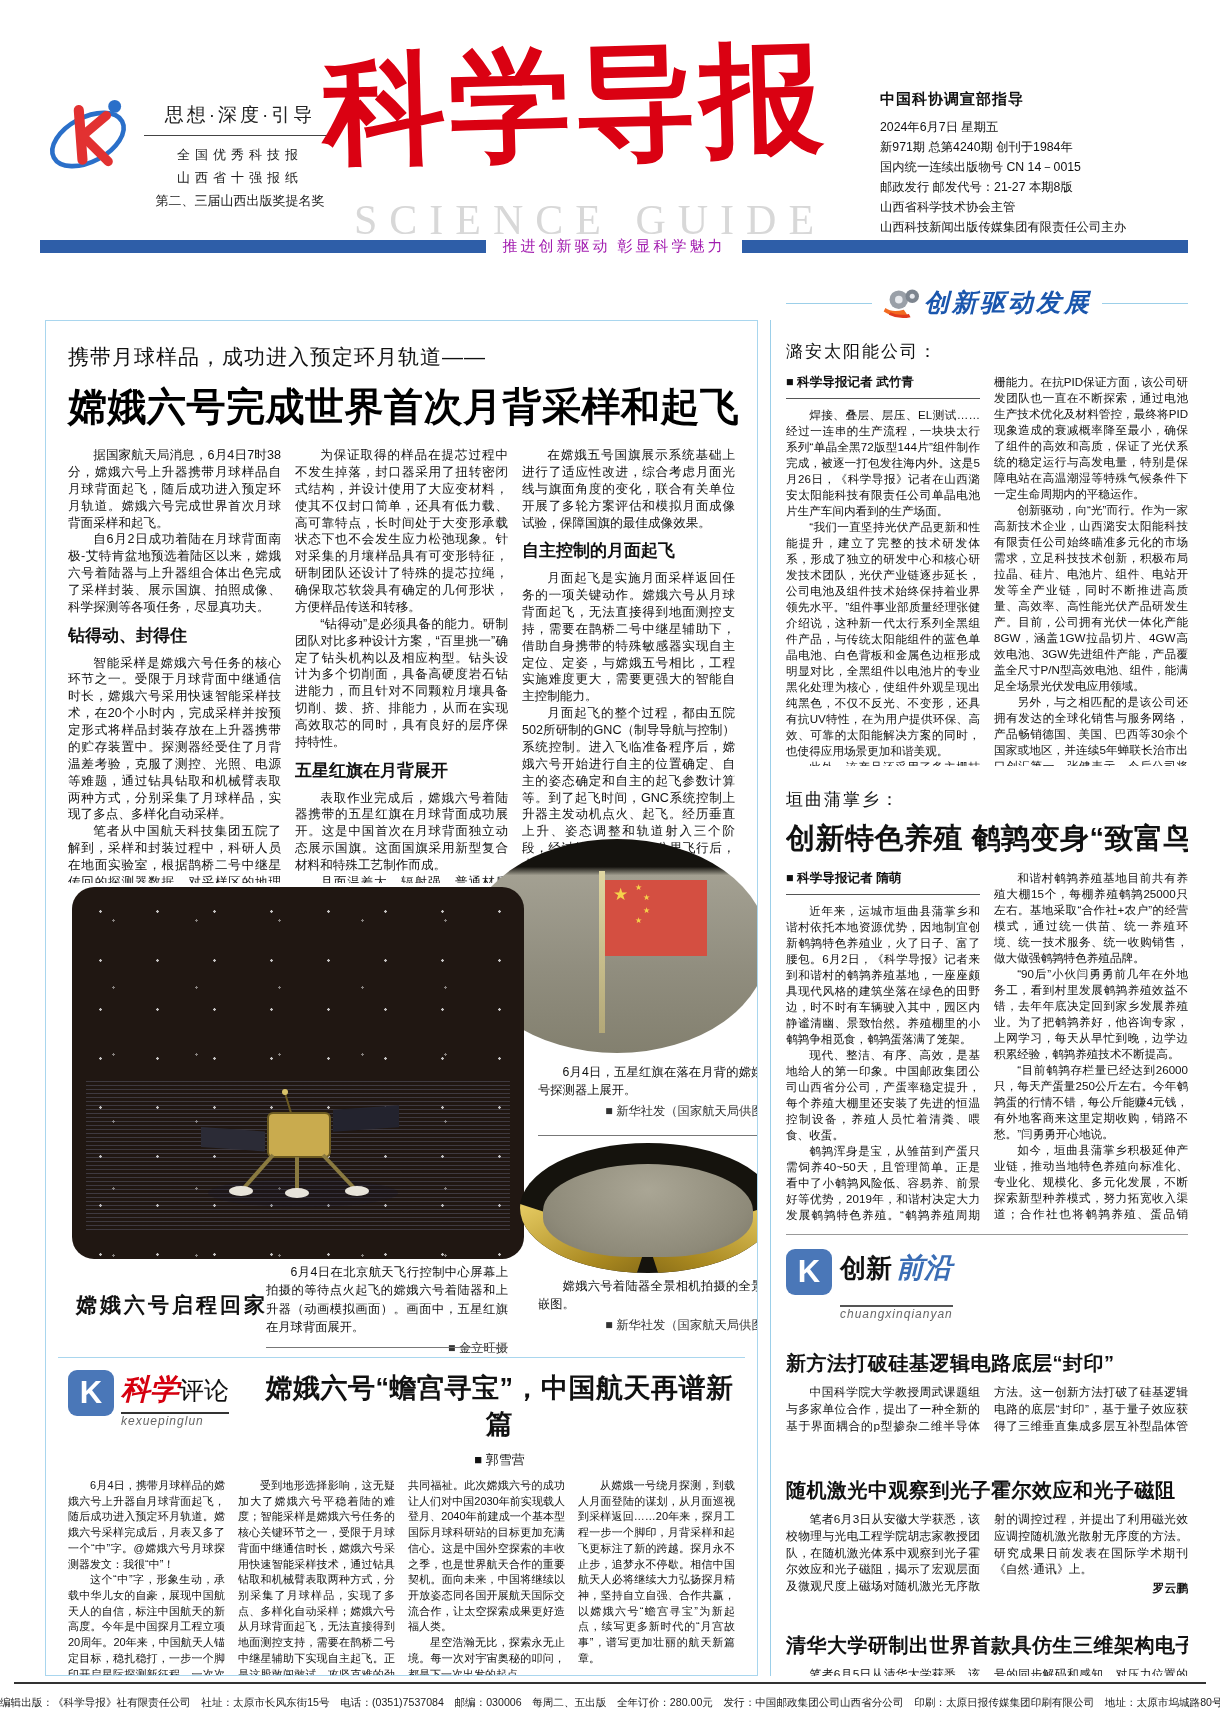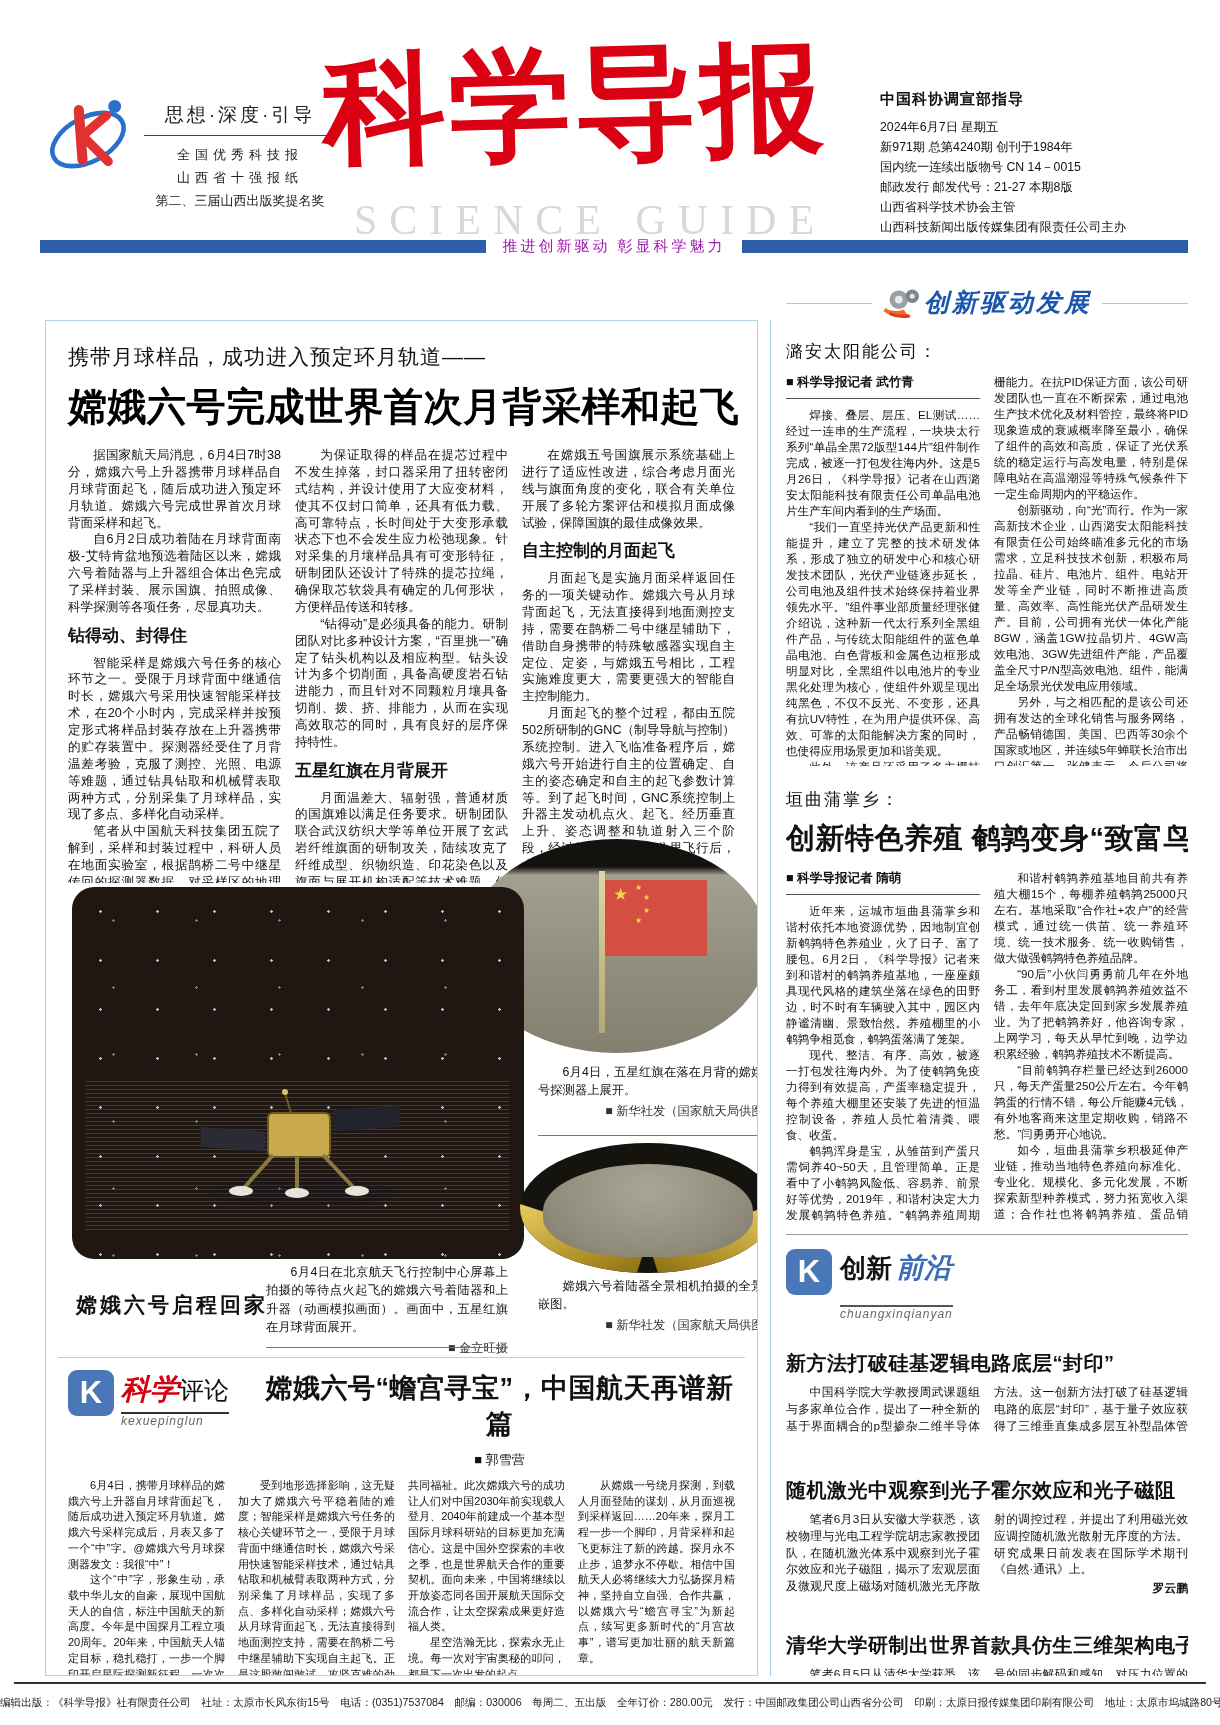--- a/index.html
+++ b/index.html
@@ -189,20 +189,21 @@
         <p>自6月2日成功着陆在月球背面南极-艾特肯盆地预选着陆区以来，嫦娥六号着陆器与上升器组合体出色完成了采样封装、展示国旗、拍照成像、科学探测等各项任务，尽显真功夫。</p>
         <div class="sub-head">钻得动、封得住</div>
         <p>智能采样是嫦娥六号任务的核心环节之一。受限于月球背面中继通信时长，嫦娥六号采用快速智能采样技术，在20个小时内，完成采样并按预定形式将样品封装存放在上升器携带的贮存装置中。探测器经受住了月背温差考验，克服了测控、光照、电源等难题，通过钻具钻取和机械臂表取两种方式，分别采集了月球样品，实现了多点、多样化自动采样。</p>
         <p>笔者从中国航天科技集团五院了解到，采样和封装过程中，科研人员在地面实验室，根据鹊桥二号中继星传回的探测器数据，对采样区的地理模型进行仿真并模拟采样，为采样决策和各环节操作提供支持。</p>
 
       </div>
       <div class="lead-col">
         <p>为保证取得的样品在提芯过程中不发生掉落，封口器采用了扭转密闭式结构，并设计使用了大应变材料，使其不仅封口简单，还具有低力载、高可靠特点，长时间处于大变形承载状态下也不会发生应力松弛现象。针对采集的月壤样品具有可变形特征，研制团队还设计了特殊的提芯拉绳，确保取芯软袋具有确定的几何形状，方便样品传送和转移。</p>
         <p>“钻得动”是必须具备的能力。研制团队对比多种设计方案，“百里挑一”确定了钻头机构以及相应构型。钻头设计为多个切削面，具备高硬度岩石钻进能力，而且针对不同颗粒月壤具备切削、拨、挤、排能力，从而在实现高效取芯的同时，具有良好的层序保持特性。</p>
         <div class="sub-head">五星红旗在月背展开</div>
+        <p>表取作业完成后，嫦娥六号着陆器携带的五星红旗在月球背面成功展开。这是中国首次在月球背面独立动态展示国旗。这面国旗采用新型复合材料和特殊工艺制作而成。</p>
         <p>月面温差大、辐射强，普通材质的国旗难以满足任务要求。研制团队联合武汉纺织大学等单位开展了玄武岩纤维旗面的研制攻关，陆续攻克了纤维成型、织物织造、印花染色以及旗面与展开机构适配等技术难题，使国旗能够适应月球表面的恶劣环境。</p>
 
       </div>
       <div class="lead-col">
         <p>在嫦娥五号国旗展示系统基础上进行了适应性改进，综合考虑月面光线与旗面角度的变化，联合有关单位开展了多轮方案评估和模拟月面成像试验，保障国旗的最佳成像效果。</p>
         <div class="sub-head">自主控制的月面起飞</div>
         <p>月面起飞是实施月面采样返回任务的一项关键动作。嫦娥六号从月球背面起飞，无法直接得到地面测控支持，需要在鹊桥二号中继星辅助下，借助自身携带的特殊敏感器实现自主定位、定姿，与嫦娥五号相比，工程实施难度更大，需要更强大的智能自主控制能力。</p>
         <p>月面起飞的整个过程，都由五院502所研制的GNC（制导导航与控制）系统控制。进入飞临准备程序后，嫦娥六号开始进行自主的位置确定、自主的姿态确定和自主的起飞参数计算等。到了起飞时间，GNC系统控制上升器主发动机点火、起飞。经历垂直上升、姿态调整和轨道射入三个阶段，经过约6分钟、250公里飞行后，上升器准确进入了预定环月轨道。</p>
         <p>后续，上升器将与在环月轨道上等待的轨道器和返回器组合体进行月球轨道的交会对接，并将月球样品转移到返回器中。轨道器和返回器组合体将环月飞行，等待合适的返回时机实施月地转移。在地球附近，返回器将携带月球样品再入大气层，计划降落在内蒙古四子王旗着陆场。</p>
 
@@ -339,21 +340,21 @@
     </div>
   </div>
 
   <div class="quail-block">
     <div class="art-kicker">垣曲蒲掌乡：</div>
     <h2 class="art-headline">创新特色养殖 鹌鹑变身“致富鸟”</h2>
     <div class="art-cols quail-cols">
       <div class="art-col">
         <div class="byline-box">■ 科学导报记者 隋萌</div>
         <p>近年来，运城市垣曲县蒲掌乡和谐村依托本地资源优势，因地制宜创新鹌鹑特色养殖业，火了日子、富了腰包。6月2日，《科学导报》记者来到和谐村的鹌鹑养殖基地，一座座颇具现代风格的建筑坐落在绿色的田野边，时不时有车辆驶入其中，园区内静谧清幽、景致怡然。养殖棚里的小鹌鹑争相觅食，鹌鹑蛋落满了笼架。</p>
-        <p>现代、整洁、有序、高效，被逐一打包发往海内外。为了使鹌鹑免疫力得到有效提高，产蛋率稳定提升，每个养殖大棚里还安装了先进的恒温控制设备，养殖人员忙着清粪、喂食、收蛋。</p>
+        <p>现代、整洁、有序、高效，是基地给人的第一印象。中国邮政集团公司山西省分公司，产蛋率稳定提升，每个养殖大棚里还安装了先进的恒温控制设备，养殖人员忙着清粪、喂食、收蛋。</p>
         <p>鹌鹑浑身是宝，从雏苗到产蛋只需饲养40~50天，且管理简单。正是看中了小鹌鹑风险低、容易养、前景好等优势，2019年，和谐村决定大力发展鹌鹑特色养殖。“鹌鹑养殖周期短、见效快，并且浑身都是宝：鹌鹑肉是滋补品，鹌鹑蛋是畅销品，鹌鹑粪是有机肥。鹌鹑养殖是一个十分有前景的生态绿色养殖产业。”养殖户李东民告诉记者。</p>
       </div>
       <div class="art-col">
         <p>和谐村鹌鹑养殖基地目前共有养殖大棚15个，每棚养殖鹌鹑25000只左右。基地采取“合作社+农户”的经营模式，通过统一供苗、统一养殖环境、统一技术服务、统一收购销售，做大做强鹌鹑特色养殖品牌。</p>
         <p>“90后”小伙闫勇勇前几年在外地务工，看到村里发展鹌鹑养殖效益不错，去年年底决定回到家乡发展养殖业。为了把鹌鹑养好，他咨询专家，上网学习，每天从早忙到晚，边学边积累经验，鹌鹑养殖技术不断提高。</p>
         <p>“目前鹌鹑存栏量已经达到26000只，每天产蛋量250公斤左右。今年鹌鹑蛋的行情不错，每公斤能赚4元钱，有外地客商来这里定期收购，销路不愁。”闫勇勇开心地说。</p>
         <p>如今，垣曲县蒲掌乡积极延伸产业链，推动当地特色养殖向标准化、专业化、规模化、多元化发展，不断探索新型种养模式，努力拓宽收入渠道；合作社也将鹌鹑养殖、蛋品销售、鹌鹑肉销售、鹌鹑粪便销售“打包”发展，与经销商形成了稳定的供货关系，为乡里乡亲敲开了“致富门”。</p>
       </div>
     </div>
   </div>

